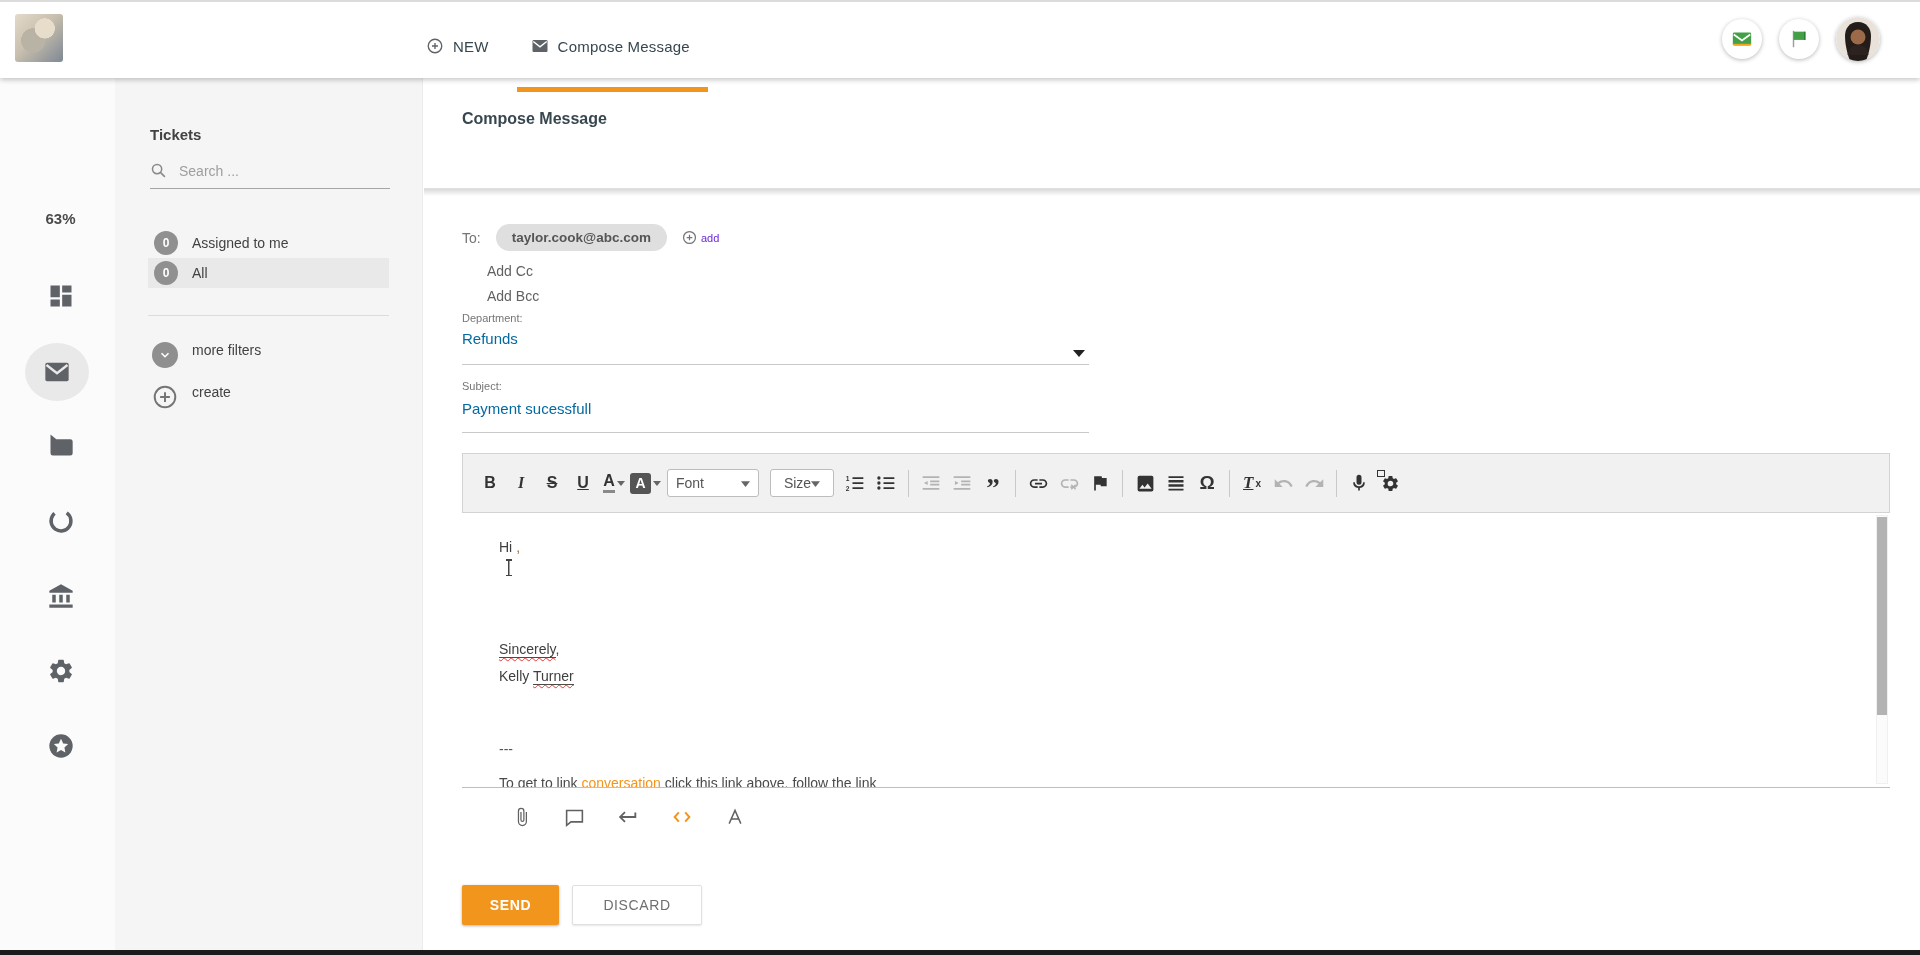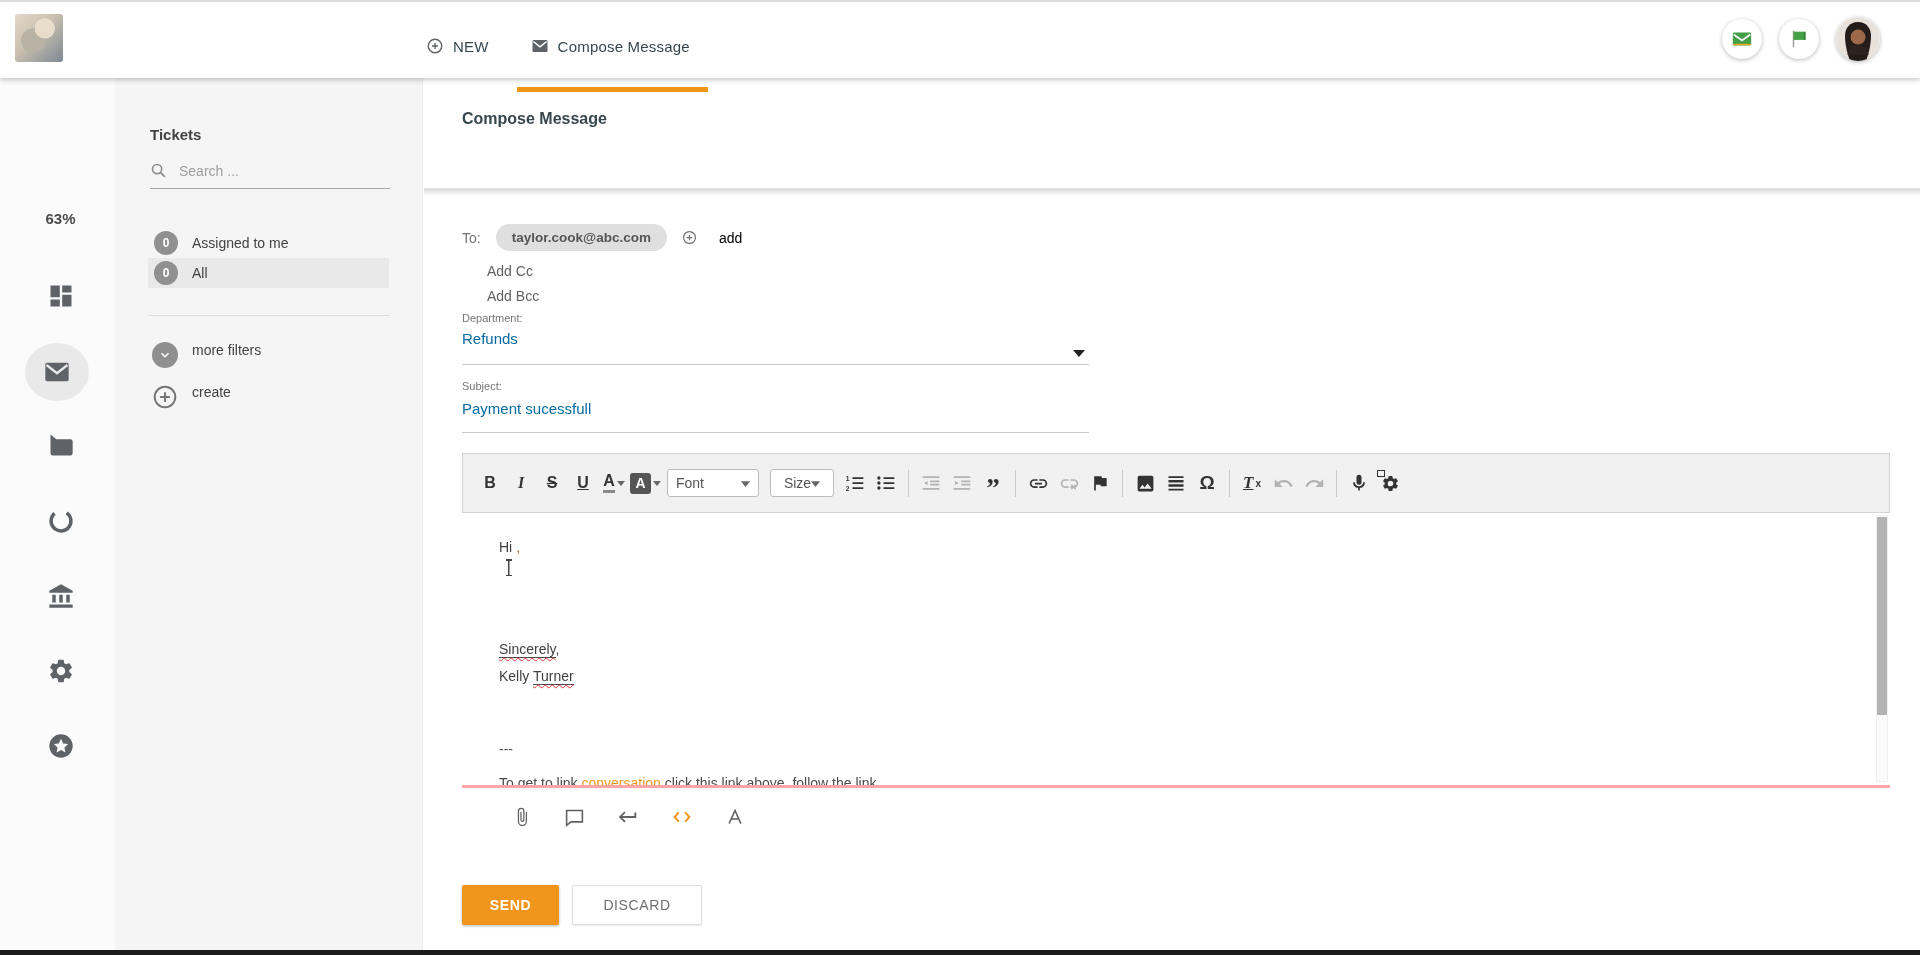--- a/index.html
+++ b/index.html
@@ -96,21 +96,21 @@
     content:""; position:absolute; left:0; right:0; top:1px; height:7px;
     background:linear-gradient(#d9d9d9, rgba(255,255,255,0));
   }
 
   .to-row { position:absolute; left:38px; top:146px; display:flex; align-items:center; gap:15px; }
   .meta-label { font-size:14px; color:#757575; }
   .chip {
     background:#dfdfdf; border-radius:15px; padding:6px 16px; font-size:13.5px; font-weight:bold;
     color:#555; cursor:pointer;
   }
-  .add-link { display:flex; align-items:center; gap:22px; color:#000000; font-size:14px; cursor:pointer; }
+  .add-link { display:flex; align-items:center; gap:4px; color:#6d28d9; font-size:11px; cursor:pointer; }
   .cc-link { position:absolute; left:63px; font-size:14px; color:#616161; cursor:pointer; }
   .addcc { top:185px; } .addbcc { top:210px; }
 
   .small-label { position:absolute; left:38px; font-size:11px; color:#757575; }
   .dep-label { top:234px; } .sub-label { top:302px; }
   .field-value { position:absolute; left:38px; font-size:15px; color:#0369a1; }
   .dep-value { top:252px; } .sub-value { top:322px; }
   .field-line { position:absolute; left:38px; width:627px; height:1px; background:#c9c9c9; }
   .dep-line { top:286px; } .sub-line { top:354px; }
   .dep-caret { position:absolute; left:648px; top:270px; color:#222; cursor:pointer; }
@@ -146,21 +146,21 @@
   .quote-g { font-family:"Liberation Serif","DejaVu Serif",serif; font-size:27px; font-weight:bold; line-height:.5; padding-top:12px; }
   .omega-g { font-size:19px; font-weight:bold; }
   .tx i { font-family:"Liberation Serif","DejaVu Serif",serif; font-size:17px; font-weight:bold; text-decoration:underline; }
   .tx sub { font-size:10px; font-weight:bold; }
   .gear-badge { position:relative; }
   .gear-badge .mini-sq {
     position:absolute; top:3px; left:2px; width:8px; height:7px; border:1.5px solid #333; background:#f1f1f1;
   }
 
   .ed-content {
-    position:relative; height:275px; background:#fff; border-bottom:3px solid #fca5a5;
+    position:relative; height:275px; background:#fff; border-bottom:1px solid #fca5a5;
     overflow:hidden; font-size:14px; color:#3f3f3f; cursor:text;
   }
   .line { position:absolute; left:37px; white-space:nowrap; }
   .l-hi { top:26px; }
   .l-hi .comma { color:#996f3f; }
   .l-sin { top:128px; }
   .l-name { top:155px; }
   .l-sep { top:228px; color:#555; }
   .l-foot { top:262px; color:#4a4a4a; }
   .l-foot .foot-link { color:#f2951d; text-decoration:underline; }

